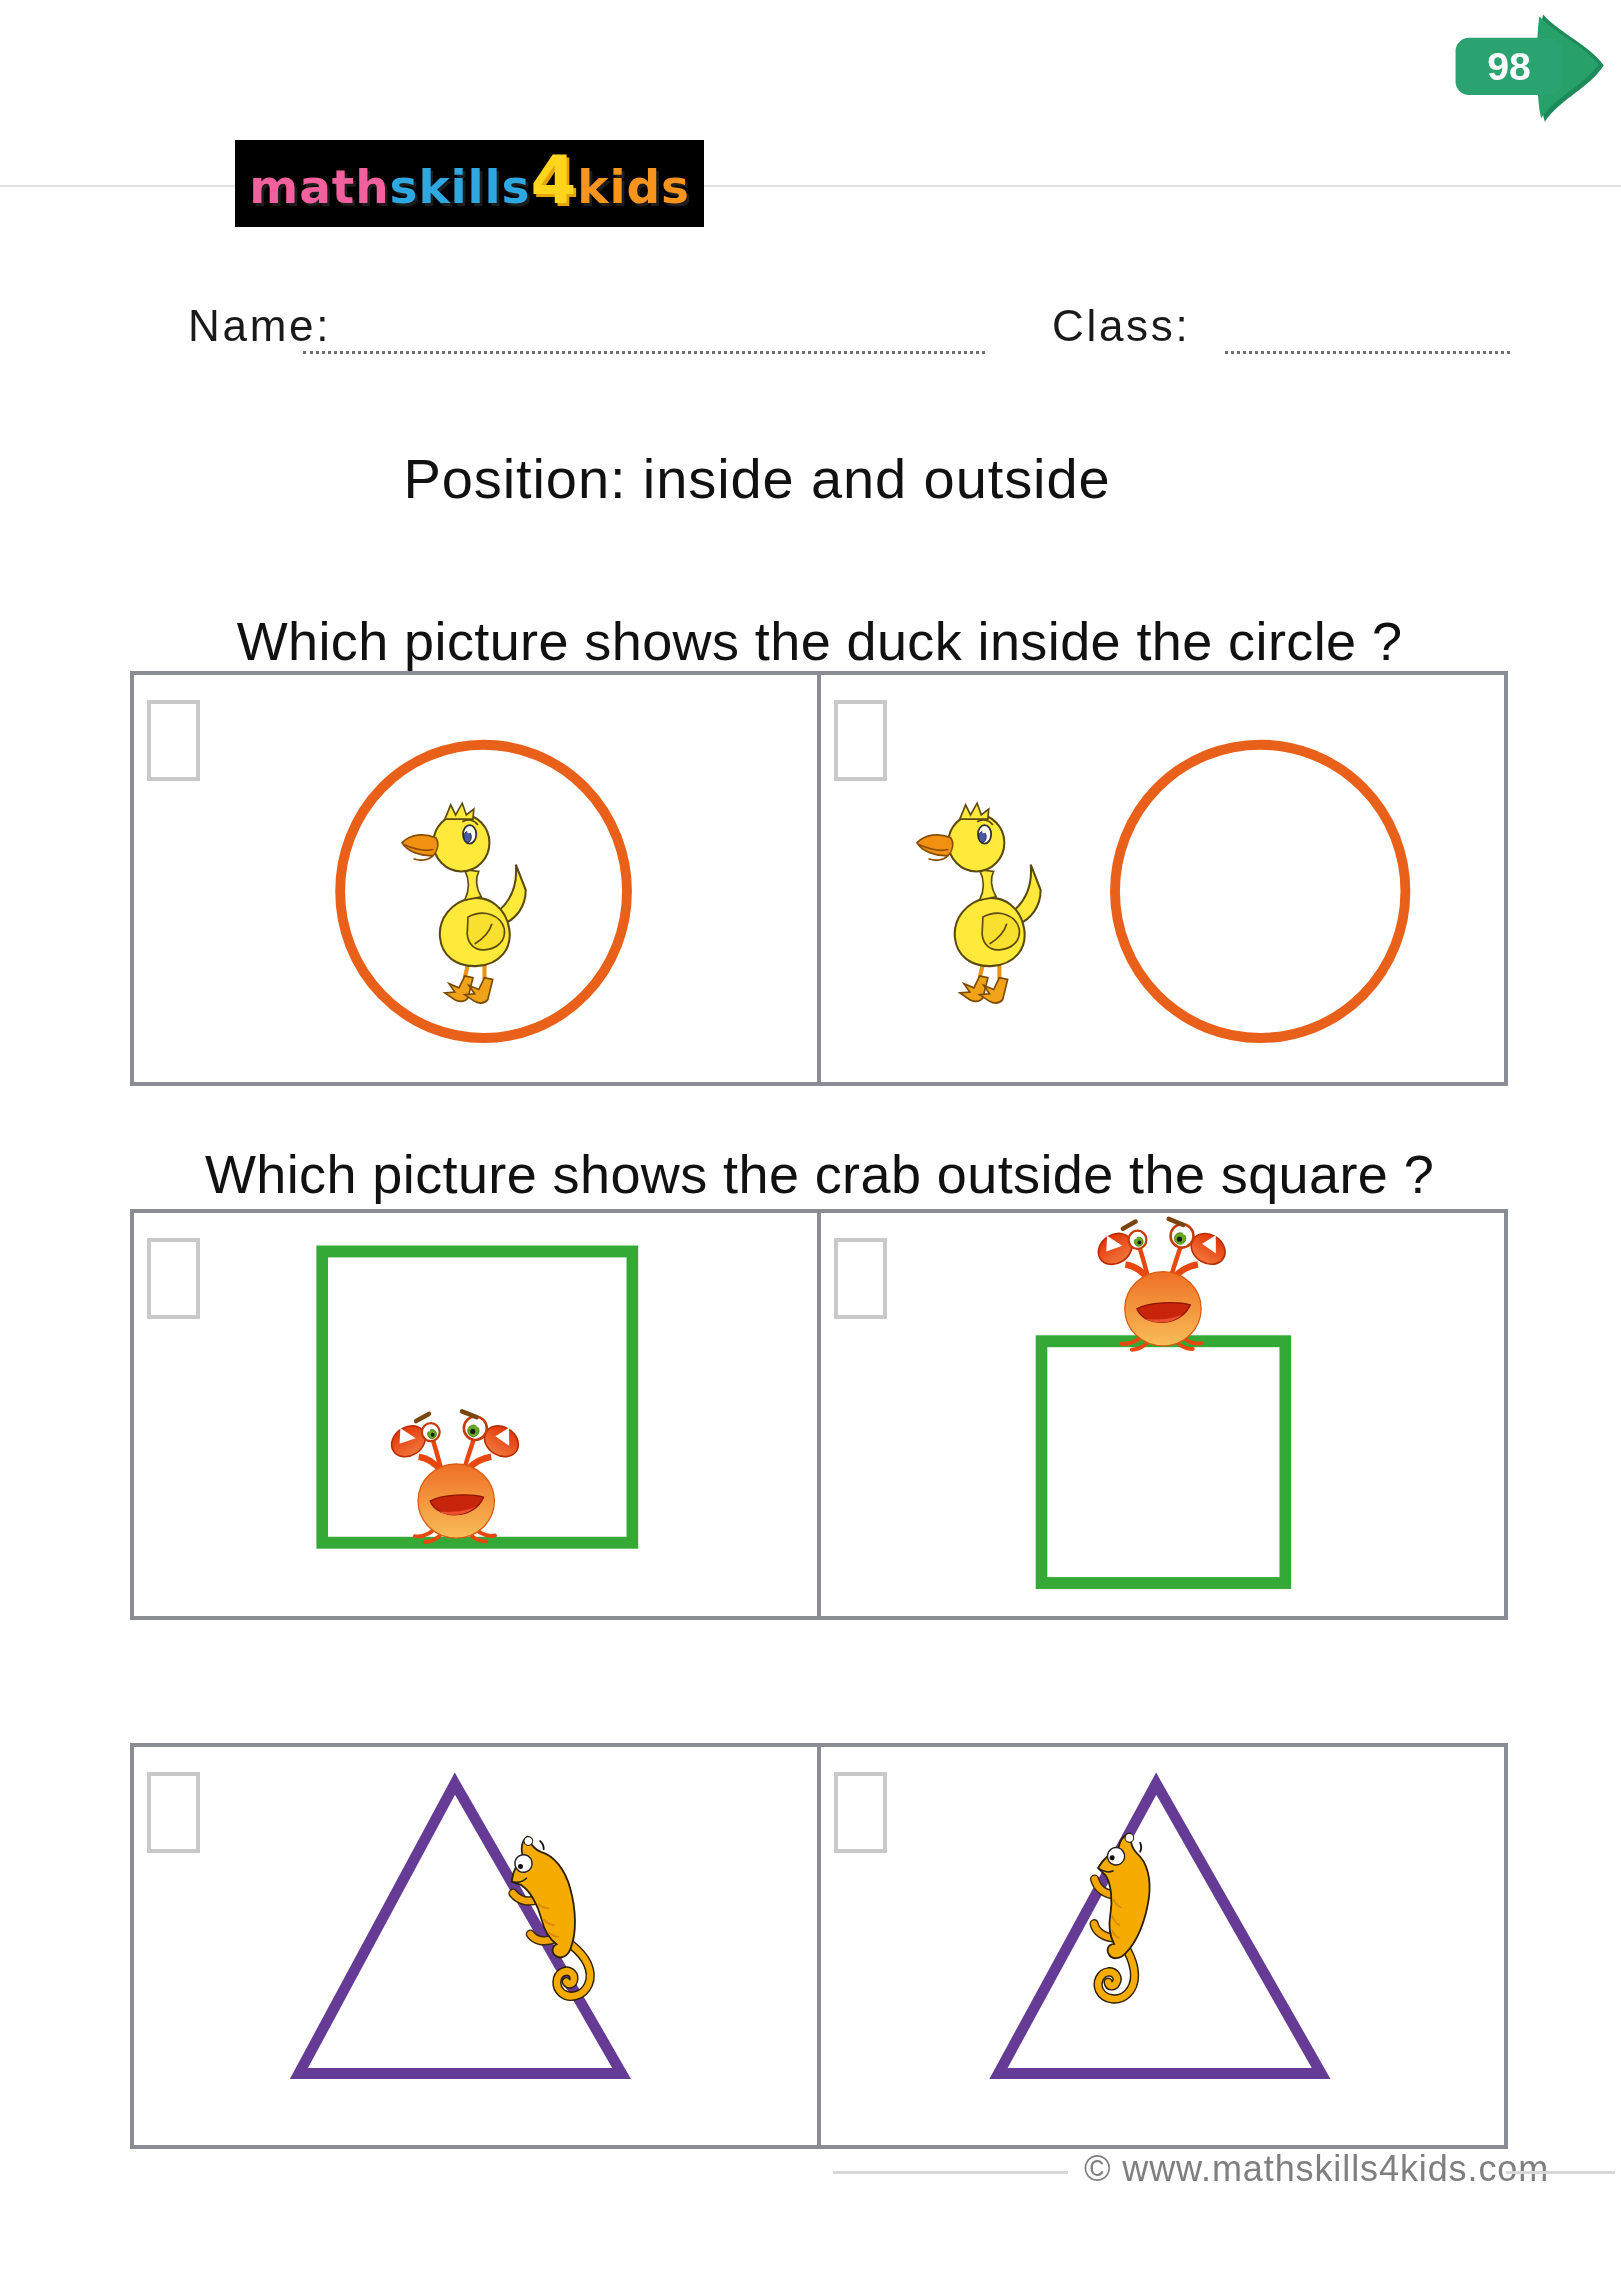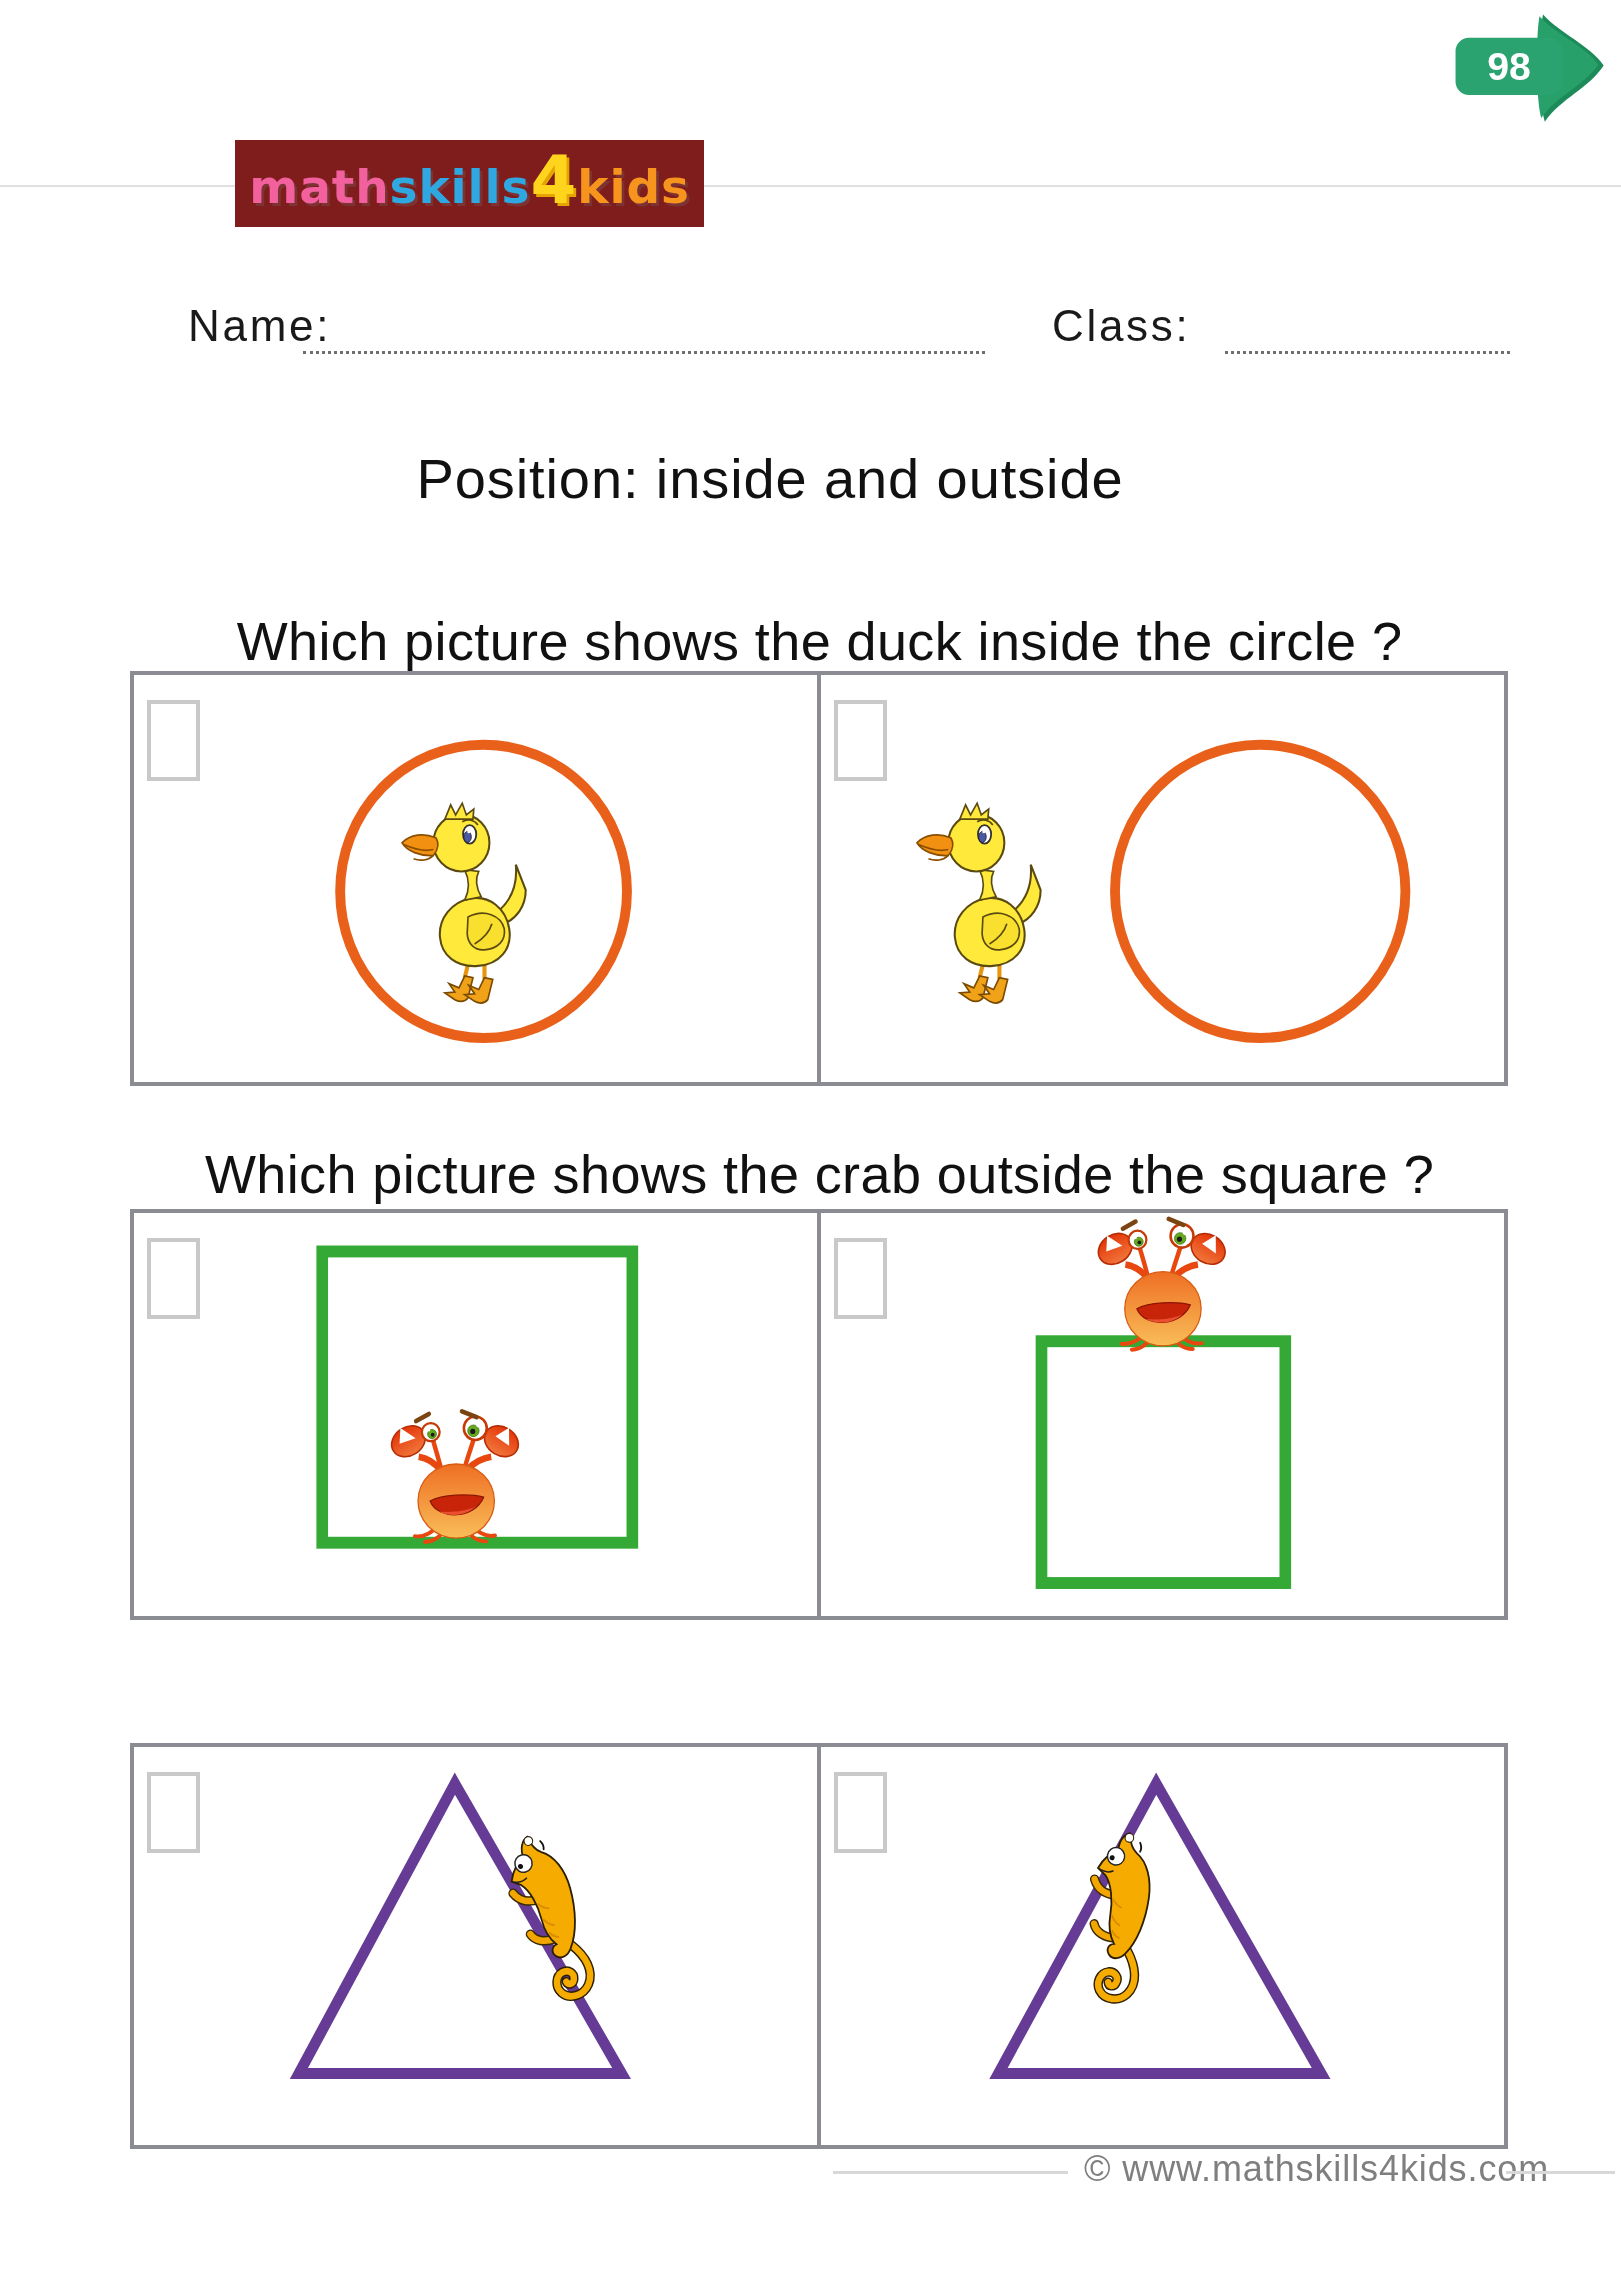--- a/index.html
+++ b/index.html
@@ -8,21 +8,21 @@
     width:1622px;height:2293px;
     background:#ffffff;
     font-family:"Liberation Sans", sans-serif;
     overflow:hidden;
   }
   
   .top-rule{position:absolute;left:0;top:185px;width:100%;height:1.8px;background:#e0e0e0;}
   
   .logo{
     position:absolute;left:235px;top:140px;
-    background:#7f1d1d;padding:0 14.3px;
+    background:#000000;padding:0 14.3px;
     font-family:"DejaVu Sans", sans-serif;
     font-weight:bold;font-size:47px;line-height:81px;
     letter-spacing:0.9px;white-space:nowrap;
     text-shadow:2.7px 2.7px 0 rgba(120,120,120,0.25);
     text-align:center;
   }
   .logo .l-math{color:#F2609E;}
   .logo .l-skills{color:#2FA8E1;}
   .logo .l-four{color:#FFD41D;font-size:66px;text-shadow:2.7px 2.7px 0 #e5a400;}
   .logo .l-kids{color:#F7941D;}
@@ -31,21 +31,21 @@
   .badge text{font-family:"Liberation Sans",sans-serif;font-weight:bold;font-size:44px;fill:#ffffff;}
   
   .id-row{position:absolute;left:0;top:294px;width:1622px;height:72px;font-size:44px;color:#1a1a1a;letter-spacing:2.7px;}
   .id-label{position:absolute;top:7.2px;white-space:nowrap;margin-left:15px;}
   .name-label{left:173px;}
   .class-label{left:1037px;}
   .dotted{position:absolute;top:0;height:57px;border-bottom:3.6px dotted #6e6e6e;}
   .name-dots{left:303px;width:682px;}
   .class-dots{left:1225px;width:285px;}
   
-  .title{position:absolute;left:13px;top:446px;width:1514px;text-align:center;
+  .title{position:absolute;left:0;top:446px;width:1514px;text-align:center;
     font-size:56px;color:#111;letter-spacing:0.9px;}
   
   .prompt{position:absolute;left:130px;width:1379px;text-align:center;
     font-size:54px;color:#111;letter-spacing:0.4px;white-space:nowrap;}
   .p1{top:610px;} .p2{top:1143px;text-align:center;} .p3{top:1678px;}
   
   .qbox{position:absolute;left:130px;width:1370px;border:4.5px solid #8B8B94;display:flex;background:#fff;}
   .b1{top:671px;height:407px;} .b2{top:1209px;height:403px;} .b3{top:1743px;height:398px;}
   .cell{position:relative;width:50%;height:100%;}
   .cell.right{border-left:4.5px solid #8B8B94;}

